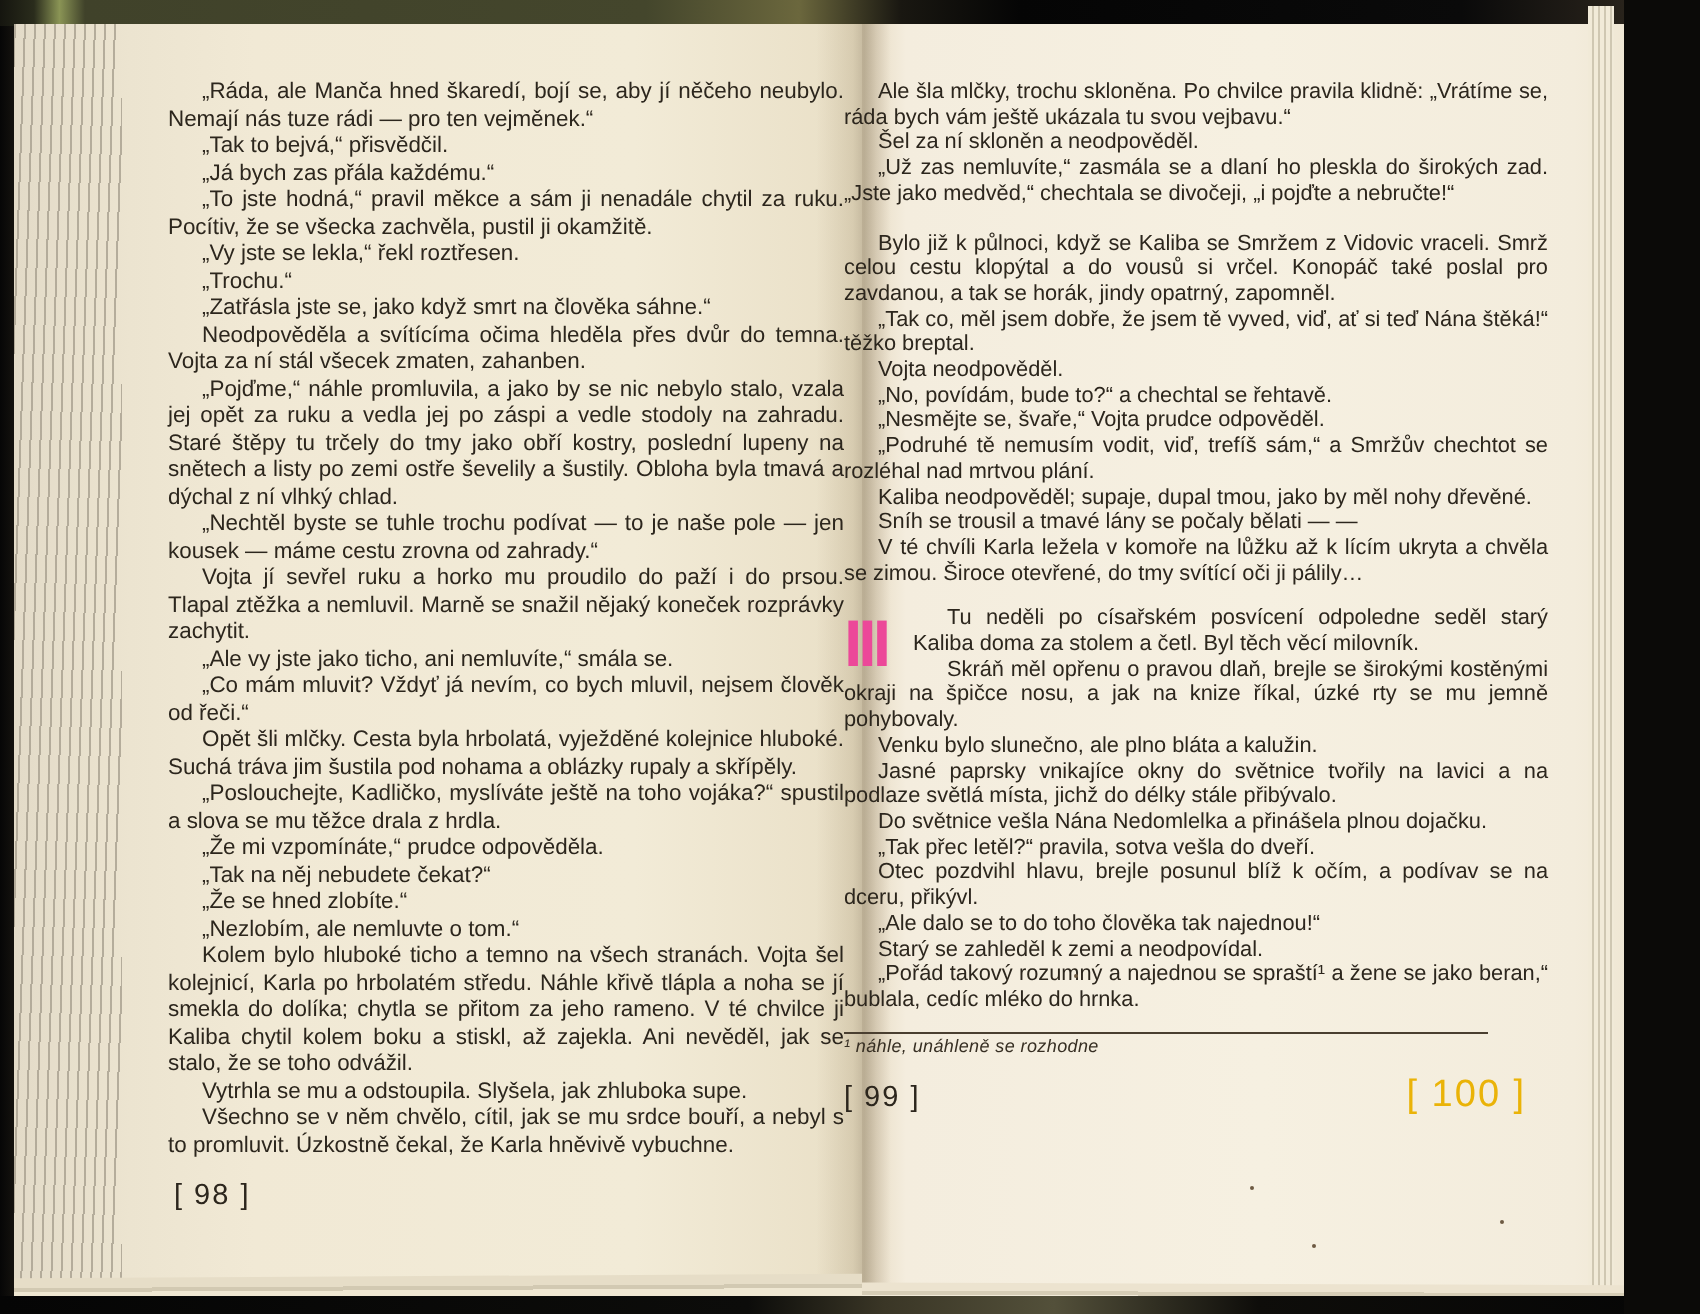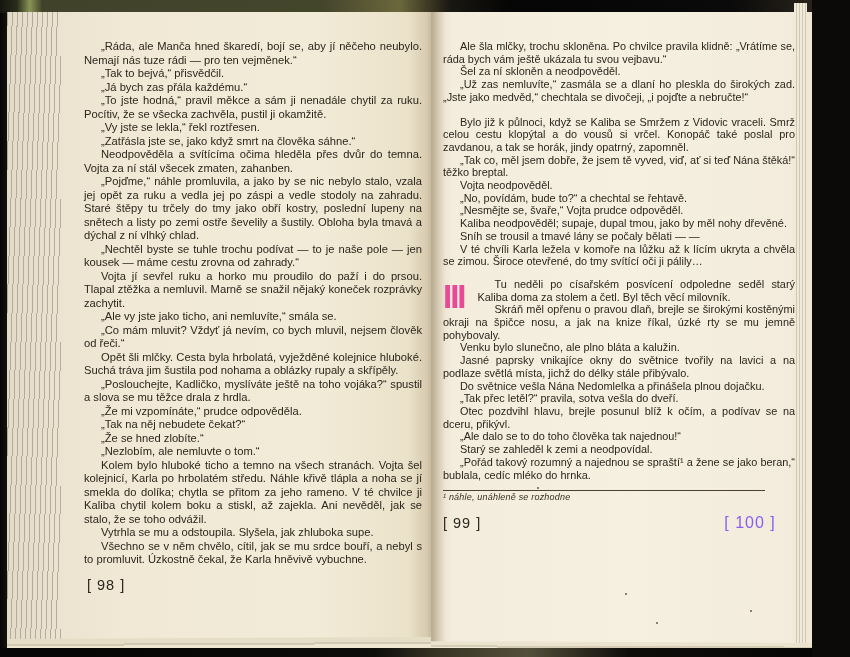--- a/index.html
+++ b/index.html
@@ -28,32 +28,32 @@
   .gutter{position:absolute;left:408px;top:12px;width:44px;height:630px;
     background:linear-gradient(90deg,rgba(0,0,0,0),rgba(120,100,60,.16) 42%,rgba(90,72,44,.26) 55%,rgba(0,0,0,0) 85%);}
   .foot-band-left{position:absolute;left:7px;top:638px;width:424px;height:12px;transform:skewY(-.3deg);
     background:linear-gradient(180deg,#e6ddc7 0 5px,#d2c9b2 5px 7px,#efe7d2 7px 12px);}
   .foot-band-right{position:absolute;left:431px;top:642px;width:419px;height:10px;transform:skewY(.2deg);
     background:linear-gradient(180deg,#ece3cf 0 4px,#d6cdb6 4px 6px,#f1ead8 6px 10px);}
 
   
   .text-col{position:absolute;color:#2c261d;}
   .left-col{left:84px;top:40px;width:338px;font-size:11.2px;line-height:13.5px;}
-  .right-col{left:443px;top:40px;width:352px;font-size:10.9px;line-height:12.7px;}
+  .right-col{left:422px;top:40px;width:352px;font-size:10.9px;line-height:12.7px;}
   .para{margin:0;text-align:justify;text-indent:17px;}
   .block-gap{margin-top:12px;}
   .section{overflow:hidden;margin-top:10px;}
   .dropcap{float:left;font-weight:bold;font-size:33px;line-height:36px;margin:1px 13px 0 0;
     letter-spacing:-2px;color:#ec4899;}
   .foot-rule{width:322px;border-top:1px solid #4a3f30;margin-top:9px;}
   .footnote{font-size:9px;font-style:italic;color:#372f23;margin-top:0;letter-spacing:.2px;}
   .pagenum{font-size:14.5px;color:#2c261d;letter-spacing:1px;}
   .left-pagenum-row{margin-top:12px;margin-left:3px;}
   .right-pagenum-row{display:flex;margin-top:13px;align-items:baseline;gap:31px;}
-  .ghost{color:#8b5cf6;margin-left:212px;font-size:16px;letter-spacing:1px;}
+  .ghost{color:#eab308;margin-left:212px;font-size:19px;letter-spacing:1px;}
   .speck{position:absolute;width:2px;height:2px;border-radius:50%;background:#6d5a43;}
 </style>
 </head>
 <body>
 
 <div class="stage">
   <div class="left-spine"></div>
   <div class="top-edge"></div>
 
   <div class="page-left"></div>
@@ -63,20 +63,21 @@
   <div class="foot-band-left"></div>
   <div class="foot-band-right"></div>
 
   <div class="text-col left-col">
     <div>
         <p class="para">„Ráda, ale Manča hned škaredí, bojí se, aby jí něčeho neubylo. Nemají nás tuze rádi — pro ten vejměnek.“</p>
         <p class="para">„Tak to bejvá,“ přisvědčil.</p>
         <p class="para">„Já bych zas přála každému.“</p>
         <p class="para">„To jste hodná,“ pravil měkce a sám ji nenadále chytil za ruku. Pocítiv, že se všecka zachvěla, pustil ji okamžitě.</p>
         <p class="para">„Vy jste se lekla,“ řekl roztřesen.</p>
+        <p class="para">„Trochu.“</p>
         <p class="para">„Zatřásla jste se, jako když smrt na člověka sáhne.“</p>
         <p class="para">Neodpověděla a svítícíma očima hleděla přes dvůr do temna. Vojta za ní stál všecek zmaten, zahanben.</p>
         <p class="para">„Pojďme,“ náhle promluvila, a jako by se nic nebylo stalo, vzala jej opět za ruku a vedla jej po záspi a vedle stodoly na zahradu. Staré štěpy tu trčely do tmy jako obří kostry, poslední lupeny na snětech a listy po zemi ostře ševelily a šustily. Obloha byla tmavá a dýchal z ní vlhký chlad.</p>
         <p class="para">„Nechtěl byste se tuhle trochu podívat — to je naše pole — jen kousek — máme cestu zrovna od zahrady.“</p>
         <p class="para">Vojta jí sevřel ruku a horko mu proudilo do paží i do prsou. Tlapal ztěžka a nemluvil. Marně se snažil nějaký koneček rozprávky zachytit.</p>
         <p class="para">„Ale vy jste jako ticho, ani nemluvíte,“ smála se.</p>
         <p class="para">„Co mám mluvit? Vždyť já nevím, co bych mluvil, nejsem člověk od řeči.“</p>
         <p class="para">Opět šli mlčky. Cesta byla hrbolatá, vyježděné kolejnice hluboké. Suchá tráva jim šustila pod nohama a oblázky rupaly a skřípěly.</p>
         <p class="para">„Poslouchejte, Kadličko, myslíváte ještě na toho vojáka?“ spustil a slova se mu těžce drala z hrdla.</p>
         <p class="para">„Že mi vzpomínáte,“ prudce odpověděla.</p>
@@ -97,20 +98,21 @@
         <p class="para">Ale šla mlčky, trochu skloněna. Po chvilce pravila klidně: „Vrátíme se, ráda bych vám ještě ukázala tu svou vejbavu.“</p>
         <p class="para">Šel za ní skloněn a neodpověděl.</p>
         <p class="para">„Už zas nemluvíte,“ zasmála se a dlaní ho pleskla do širokých zad. „Jste jako medvěd,“ chechtala se divočeji, „i pojďte a nebručte!“</p>
       </div>
     <div class="block-gap">
         <p class="para">Bylo již k půlnoci, když se Kaliba se Smržem z Vidovic vraceli. Smrž celou cestu klopýtal a do vousů si vrčel. Konopáč také poslal pro zavdanou, a tak se horák, jindy opatrný, zapomněl.</p>
         <p class="para">„Tak co, měl jsem dobře, že jsem tě vyved, viď, ať si teď Nána štěká!“ těžko breptal.</p>
         <p class="para">Vojta neodpověděl.</p>
         <p class="para">„No, povídám, bude to?“ a chechtal se řehtavě.</p>
         <p class="para">„Nesmějte se, švaře,“ Vojta prudce odpověděl.</p>
+        <p class="para">„Podruhé tě nemusím vodit, viď, trefíš sám,“ a Smržův chechtot se rozléhal nad mrtvou plání.</p>
         <p class="para">Kaliba neodpověděl; supaje, dupal tmou, jako by měl nohy dřevěné.</p>
         <p class="para">Sníh se trousil a tmavé lány se počaly bělati — —</p>
         <p class="para">V té chvíli Karla ležela v komoře na lůžku až k lícím ukryta a chvěla se zimou. Široce otevřené, do tmy svítící oči ji pálily…</p>
       </div>
     <div class="section">
       <span class="dropcap">III</span>
     <p class="para">Tu neděli po císařském posvícení odpoledne seděl starý Kaliba doma za stolem a četl. Byl těch věcí milovník.</p>
         <p class="para">Skráň měl opřenu o pravou dlaň, brejle se širokými kostěnými okraji na špičce nosu, a jak na knize říkal, úzké rty se mu jemně pohybovaly.</p>
       </div>
     <div>

